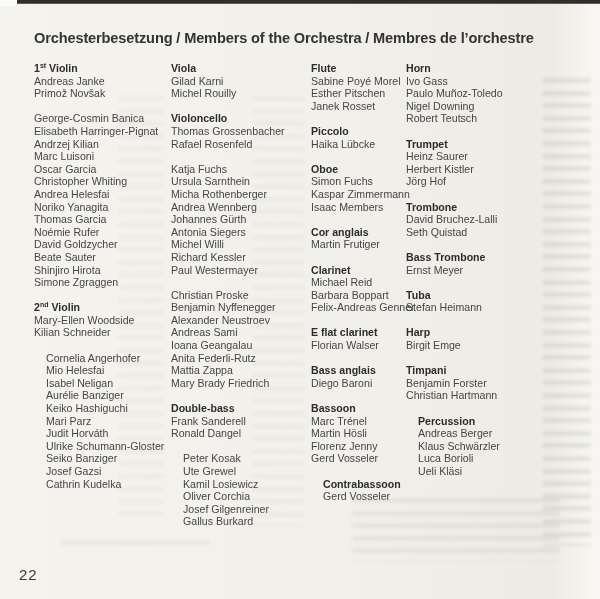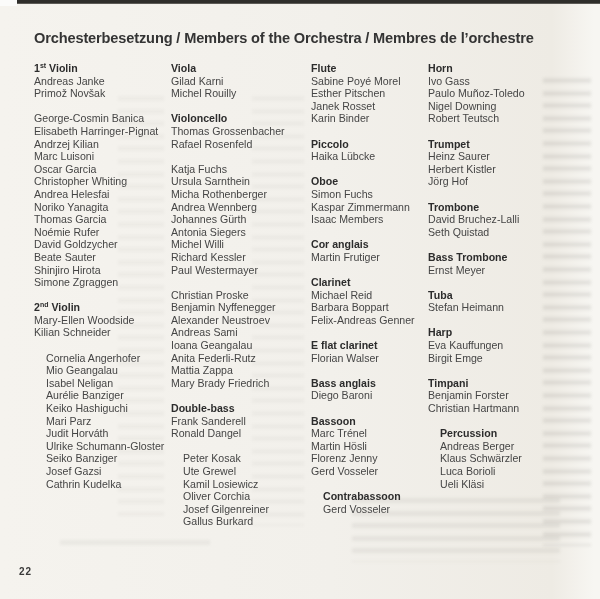--- a/index.html
+++ b/index.html
@@ -41,21 +41,21 @@
   .block{margin-bottom:12.6px;}
   .block:last-child{margin-bottom:0;margin-left:12px;}
   .heading{
     height:12.6px;line-height:12.6px;
     font-weight:700;color:var(--heading-ink);
   }
   .heading sup{font-size:7px;line-height:0;vertical-align:4px;font-weight:700;}
   .name{height:12.6px;line-height:12.6px;}
   .page-number{
     position:absolute;left:19px;top:566px;
-    font-size:10px;font-weight:700;color:#3a3a3a;letter-spacing:1px;
+    font-size:15px;font-weight:400;color:#3a3a3a;letter-spacing:1px;
   }
   
   .bleed{
     position:absolute;pointer-events:none;
     filter:blur(1.4px);
   }
   .bleed-rows{
     background:repeating-linear-gradient(
       to bottom,
       rgba(118,114,108,0.18) 0 5px,
@@ -98,21 +98,21 @@
         <div class="name">Shinjiro Hirota</div>
         <div class="name">Simone Zgraggen</div>
       </div>
       <div class="block">
         <div class="heading">2<sup>nd</sup> Violin</div>
         <div class="name">Mary-Ellen Woodside</div>
         <div class="name">Kilian Schneider</div>
       </div>
       <div class="block">
         <div class="name">Cornelia Angerhofer</div>
-        <div class="name">Mio Geangalau</div>
+        <div class="name">Mio Helesfai</div>
         <div class="name">Isabel Neligan</div>
         <div class="name">Aurélie Banziger</div>
         <div class="name">Keiko Hashiguchi</div>
         <div class="name">Mari Parz</div>
         <div class="name">Judit Horváth</div>
         <div class="name">Ulrike Schumann-Gloster</div>
         <div class="name">Seiko Banziger</div>
         <div class="name">Josef Gazsi</div>
         <div class="name">Cathrin Kudelka</div>
       </div>
@@ -162,21 +162,20 @@
         <div class="name">Josef Gilgenreiner</div>
         <div class="name">Gallus Burkard</div>
       </div>
     </div>
   <div class="col" style="left:311px">
       <div class="block">
         <div class="heading">Flute</div>
         <div class="name">Sabine Poyé Morel</div>
         <div class="name">Esther Pitschen</div>
         <div class="name">Janek Rosset</div>
-        <div class="name">Karin Binder</div>
       </div>
       <div class="block">
         <div class="heading">Piccolo</div>
         <div class="name">Haika Lübcke</div>
       </div>
       <div class="block">
         <div class="heading">Oboe</div>
         <div class="name">Simon Fuchs</div>
         <div class="name">Kaspar Zimmermann</div>
         <div class="name">Isaac Members</div>
@@ -204,21 +203,21 @@
         <div class="name">Marc Trénel</div>
         <div class="name">Martin Hösli</div>
         <div class="name">Florenz Jenny</div>
         <div class="name">Gerd Vosseler</div>
       </div>
       <div class="block">
         <div class="heading">Contrabassoon</div>
         <div class="name">Gerd Vosseler</div>
       </div>
     </div>
-  <div class="col" style="left:428px">
+  <div class="col" style="left:406px">
       <div class="block">
         <div class="heading">Horn</div>
         <div class="name">Ivo Gass</div>
         <div class="name">Paulo Muñoz-Toledo</div>
         <div class="name">Nigel Downing</div>
         <div class="name">Robert Teutsch</div>
       </div>
       <div class="block">
         <div class="heading">Trumpet</div>
         <div class="name">Heinz Saurer</div>
@@ -233,21 +232,20 @@
       <div class="block">
         <div class="heading">Bass Trombone</div>
         <div class="name">Ernst Meyer</div>
       </div>
       <div class="block">
         <div class="heading">Tuba</div>
         <div class="name">Stefan Heimann</div>
       </div>
       <div class="block">
         <div class="heading">Harp</div>
-        <div class="name">Eva Kauffungen</div>
         <div class="name">Birgit Emge</div>
       </div>
       <div class="block">
         <div class="heading">Timpani</div>
         <div class="name">Benjamin Forster</div>
         <div class="name">Christian Hartmann</div>
       </div>
       <div class="block">
         <div class="heading">Percussion</div>
         <div class="name">Andreas Berger</div>

